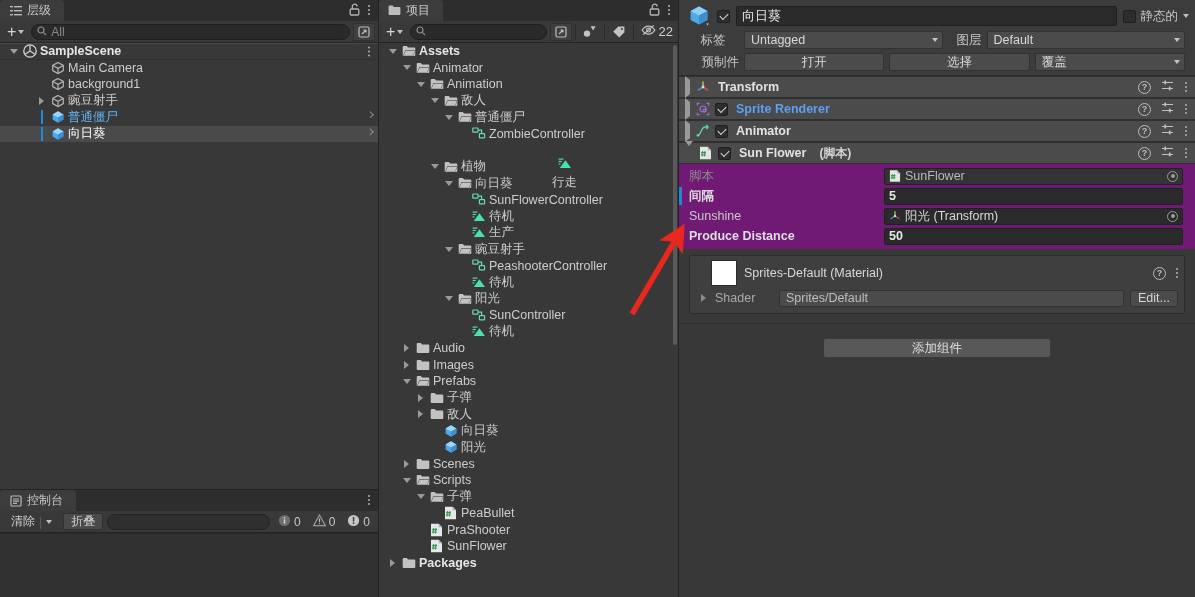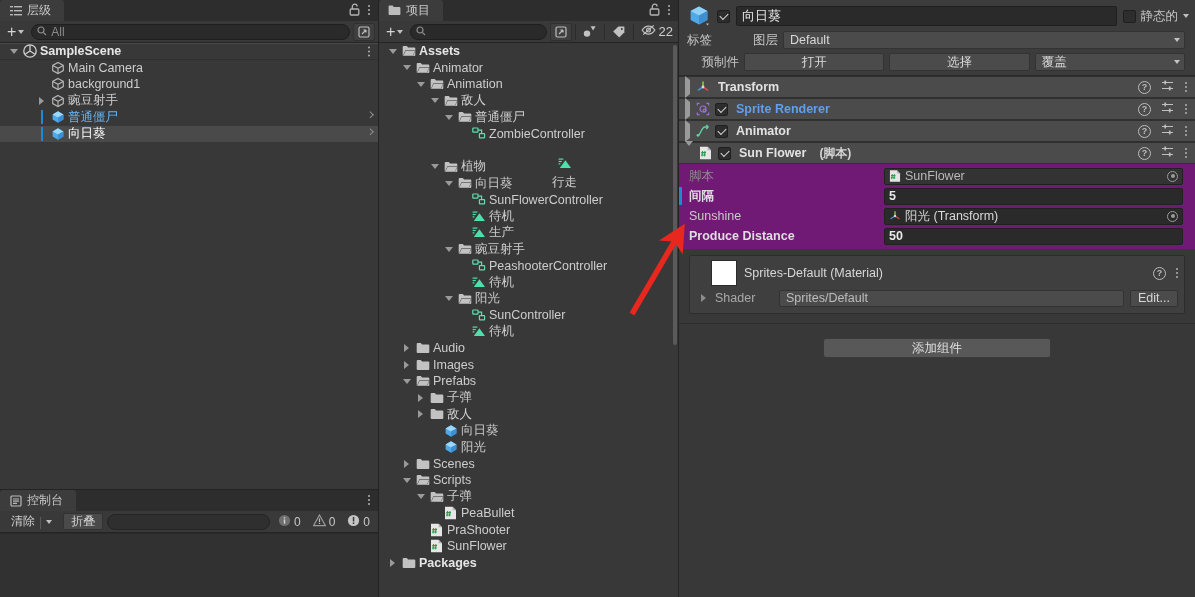--- a/index.html
+++ b/index.html
@@ -907,21 +907,25 @@
           <span>向日葵</span>
         </span>
         <span class="static-wrap">
           <span class="ck"></span>
           <span class="static-lbl">静态的</span>
           <span class="caret-dn"></span>
         </span>
       </div>
 
       <div class="ih-row2">
-        <span class="flbl" style="width:52px;text-align:left">标签</span>
+        <span class="flbl" style="width:52px;text-align:center">标签</span>
+        <span class="dd" style="flex:1">
+          <span>Untagged</span>
+          <span class="caret"></span>
+        </span>
         <span class="flbl" style="width:34px;text-align:right">图层</span>
         <span class="dd" style="flex:1;margin-right:4px">
           <span>Default</span>
           <span class="caret"></span>
         </span>
       </div>
 
       <div class="ih-row3">
         <span class="flbl" style="width:52px;text-align:right">预制件</span>
         <span class="btn" style="flex:1">

